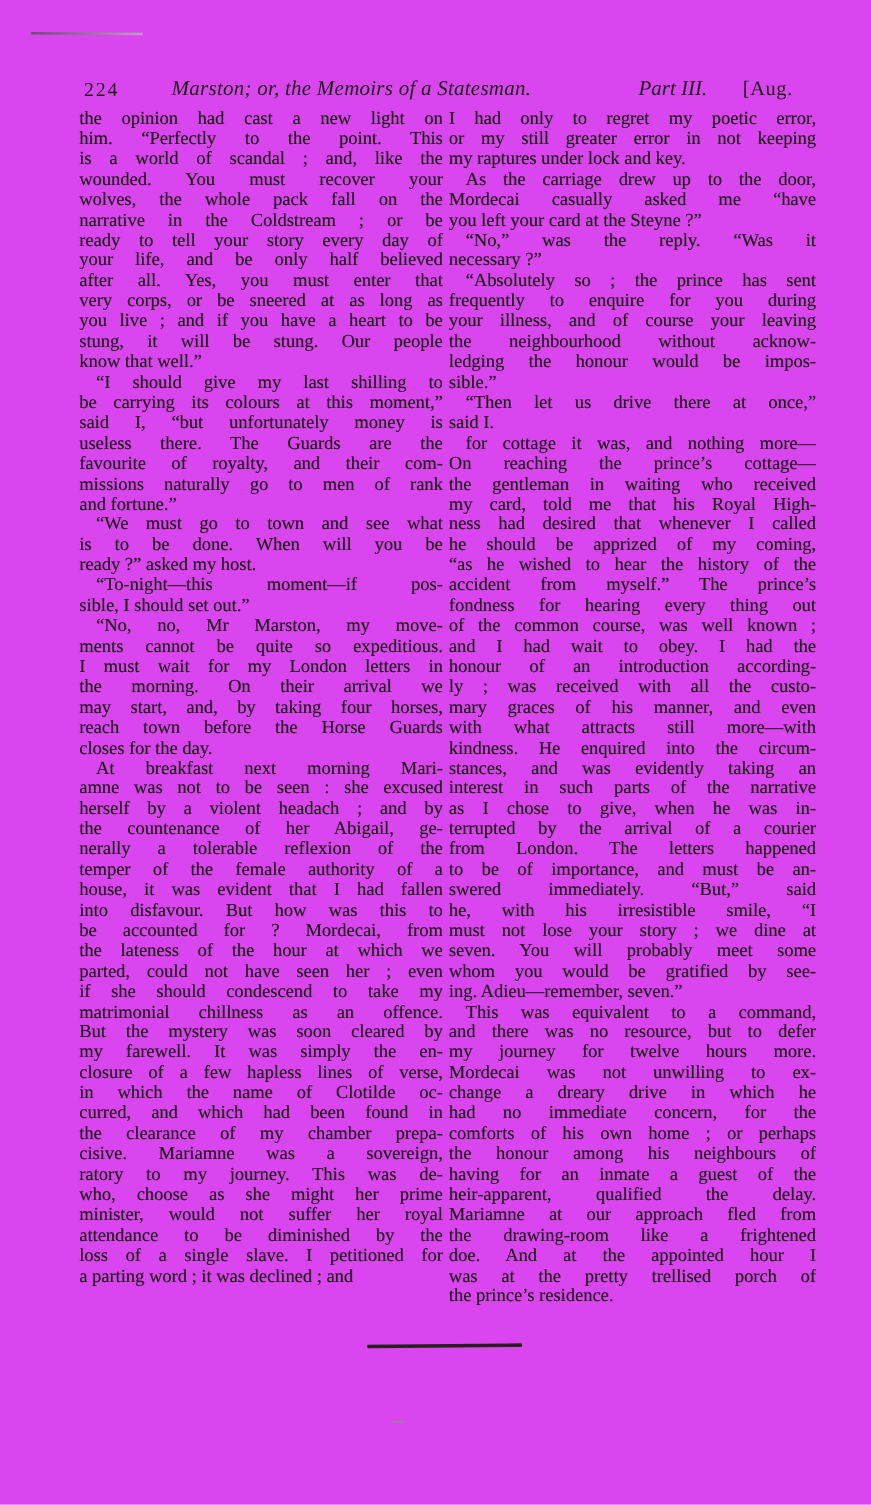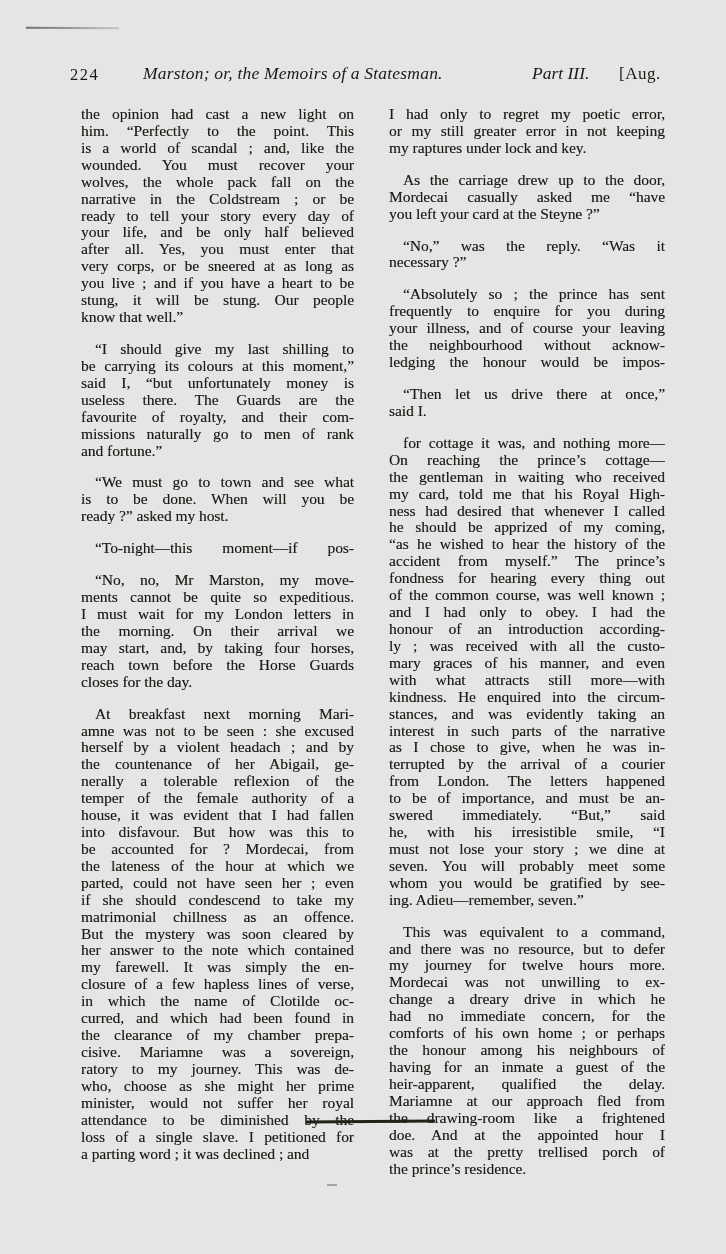--- a/index.html
+++ b/index.html
@@ -2,41 +2,41 @@
 <html><head>
 <meta charset="utf-8">
 <style>
   html, body {
     margin: 0; padding: 0;
     background: #ffffff;
   }
   #scan-page {
     position: relative;
     width: 726px; height: 1254px;
-    background: #e5e5e5;
+    background: #d946ef;
     overflow: hidden;
     font-family: "Liberation Serif", "DejaVu Serif", serif;
     color: #1d1914;
   }
   
   .runhead { position: absolute; top: 63px; left: 0; width: 726px; height: 24px; }
   .runhead span { position: absolute; white-space: nowrap; }
   .pgnum   { left: 70px;  top: 2px; font-size: 16.5px; letter-spacing: 1.5px; }
   .rh-title{ left: 143px; top: 0;   font-size: 17.5px; font-style: italic; letter-spacing: 0.2px; }
   .rh-part { left: 532px; top: 0;   font-size: 17.5px; font-style: italic; }
   .rh-issue{ left: 619px; top: 1px; font-size: 17px; letter-spacing: 0.5px; }
   
   .col {
     position: absolute; top: 91px;
     font-size: 15.4px; line-height: 16.92px;
     text-shadow: 0.3px 0 0 rgba(29,25,20,0.45);
   }
   .col-left  { left: 66px;  width: 303px; }
   .col-right { left: 374px; width: 306px; }
-  .para { margin: 15px; }
+  .para { margin: 0; }
   .line { text-align: justify; text-align-last: justify; overflow: hidden; white-space: nowrap; }
   .line.last { text-align-last: left; }
   .para.indent .line:first-child { text-indent: 14px; }
   
   .footer-rule {
     position: absolute; left: 306px; top: 1120px;
     width: 129px; height: 3px; background: #24201a;
     transform: rotate(-0.5deg); border-radius: 1px;
   }
   .edge-mark-top {
@@ -89,20 +89,21 @@
         <div class="line">missions naturally go to men of rank</div>
         <div class="line last">and fortune.”</div>
       </div>
       <div class="para indent">
         <div class="line">“We must go to town and see what</div>
         <div class="line">is to be done.  When will you be</div>
         <div class="line last">ready ?” asked my host.</div>
       </div>
       <div class="para indent">
         <div class="line">“To-night—this moment—if pos-</div>
+        <div class="line last">sible, I should set out.”</div>
       </div>
       <div class="para indent">
         <div class="line">“No, no, Mr Marston, my move-</div>
         <div class="line">ments cannot be quite so expeditious.</div>
         <div class="line">I must wait for my London letters in</div>
         <div class="line">the morning.  On their arrival we</div>
         <div class="line">may start, and, by taking four horses,</div>
         <div class="line">reach town before the Horse Guards</div>
         <div class="line last">closes for the day.</div>
       </div>
@@ -114,21 +115,20 @@
         <div class="line">nerally a tolerable reflexion of the</div>
         <div class="line">temper of the female authority of a</div>
         <div class="line">house, it was evident that I had fallen</div>
         <div class="line">into disfavour.  But how was this to</div>
         <div class="line">be accounted for ?  Mordecai, from</div>
         <div class="line">the lateness of the hour at which we</div>
         <div class="line">parted, could not have seen her ; even</div>
         <div class="line">if she should condescend to take my</div>
         <div class="line">matrimonial chillness as an offence.</div>
         <div class="line">But the mystery was soon cleared by</div>
-        <div class="line">her answer to the note which contained</div>
         <div class="line">my farewell.  It was simply the en-</div>
         <div class="line">closure of a few hapless lines of verse,</div>
         <div class="line">in which the name of Clotilde oc-</div>
         <div class="line">curred, and which had been found in</div>
         <div class="line">the clearance of my chamber prepa-</div>
         <div class="line">cisive.  Mariamne was a sovereign,</div>
         <div class="line">ratory to my journey.  This was de-</div>
         <div class="line">who, choose as she might her prime</div>
         <div class="line">minister, would not suffer her royal</div>
         <div class="line">attendance to be diminished by the</div>
@@ -150,37 +150,38 @@
       <div class="para indent">
         <div class="line">“No,” was the reply.  “Was it</div>
         <div class="line last">necessary ?”</div>
       </div>
       <div class="para indent">
         <div class="line">“Absolutely so ; the prince has sent</div>
         <div class="line">frequently to enquire for you during</div>
         <div class="line">your illness, and of course your leaving</div>
         <div class="line">the neighbourhood without acknow-</div>
         <div class="line">ledging the honour would be impos-</div>
+        <div class="line last">sible.”</div>
       </div>
       <div class="para indent">
         <div class="line">“Then let us drive there at once,”</div>
         <div class="line last">said I.</div>
       </div>
       <div class="para indent">
         <div class="line">for cottage it was, and nothing more—</div>
         <div class="line">On reaching the prince’s cottage—</div>
         <div class="line">the gentleman in waiting who received</div>
         <div class="line">my card, told me that his Royal High-</div>
         <div class="line">ness had desired that whenever I called</div>
         <div class="line">he should be apprized of my coming,</div>
         <div class="line">“as he wished to hear the history of the</div>
         <div class="line">accident from myself.”  The prince’s</div>
         <div class="line">fondness for hearing every thing out</div>
         <div class="line">of the common course, was well known ;</div>
-        <div class="line">and I had only to obey.  I had the</div>
+        <div class="line">and I had wait to obey.  I had the</div>
         <div class="line">honour of an introduction according-</div>
         <div class="line">ly ; was received with all the custo-</div>
         <div class="line">mary graces of his manner, and even</div>
         <div class="line">with what attracts still more—with</div>
         <div class="line">kindness. He enquired into the circum-</div>
         <div class="line">stances, and was evidently taking an</div>
         <div class="line">interest in such parts of the narrative</div>
         <div class="line">as I chose to give, when he was in-</div>
         <div class="line">terrupted by the arrival of a courier</div>
         <div class="line">from London.  The letters happened</div>

